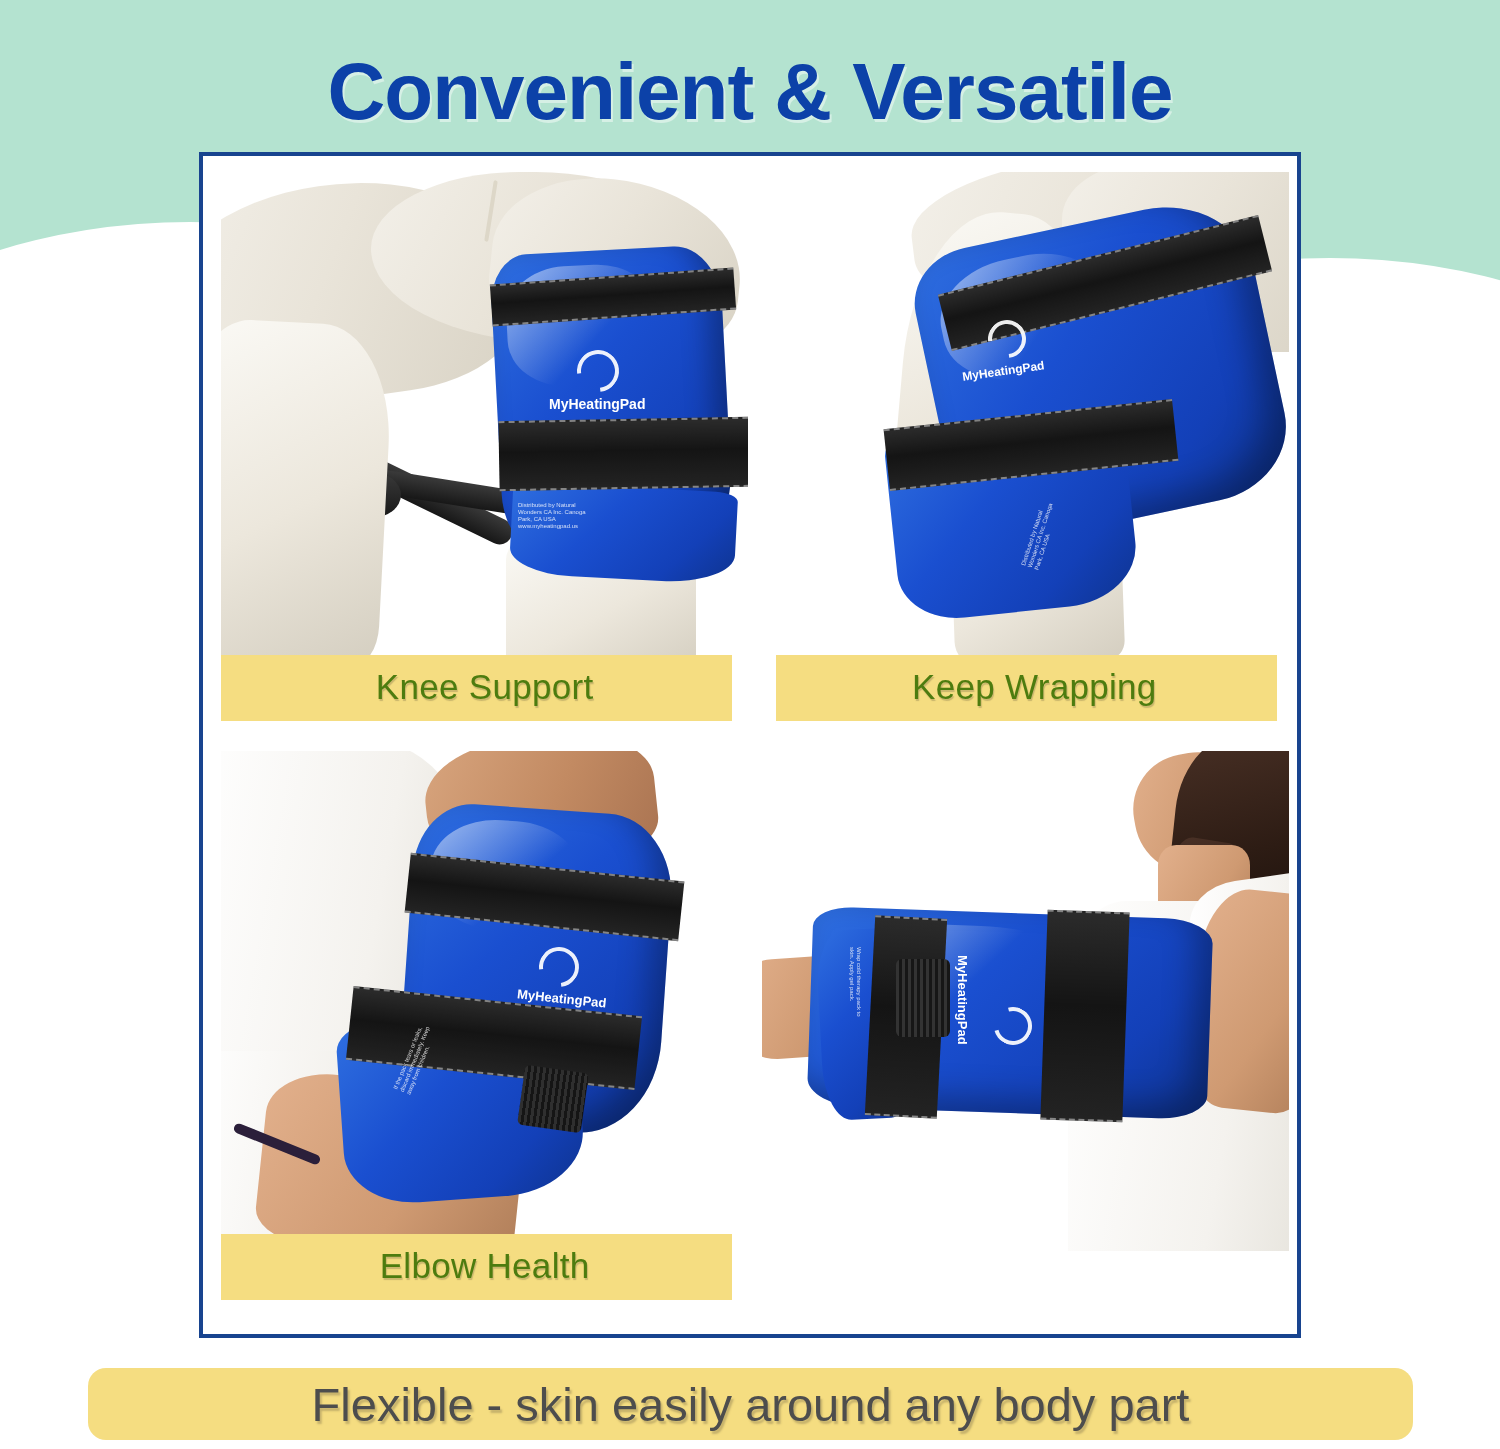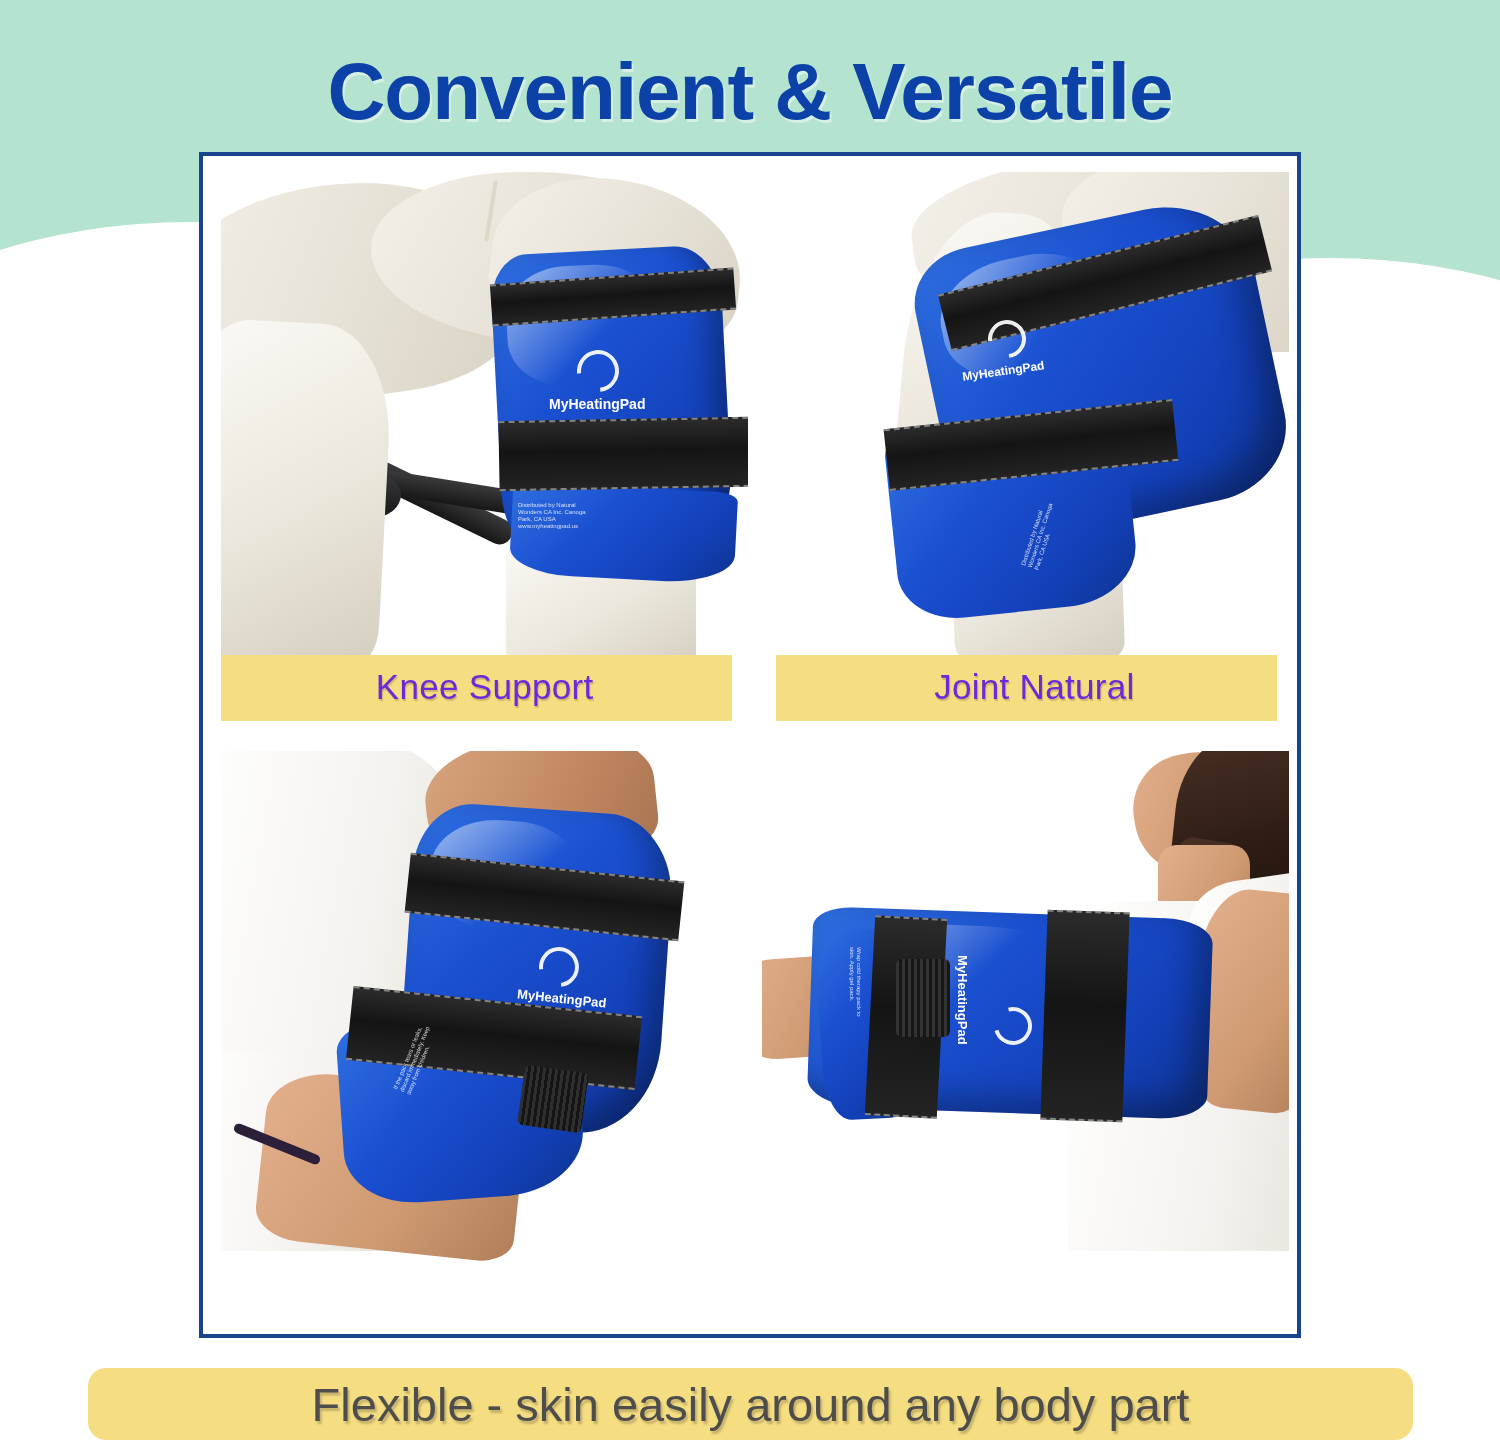--- a/index.html
+++ b/index.html
@@ -51,21 +51,21 @@
     column-gap:14px; row-gap:8px;
     padding:16px 8px 12px 18px;
   }
   .cell { position:relative; overflow:hidden; }
   .photo {
     position:absolute; left:0; top:0; right:0; bottom:0;
     background:#ffffff; overflow:hidden;
   }
   .caption {
     position:absolute; left:0; bottom:22px; width:97%;
-    background:#f5dd81; color:#6d28d9;
+    background:#f5dd81; color:#4d7c0f;
     font-size:35px; text-align:center;
     padding:12px 0 14px 16px; letter-spacing:.3px;
     text-shadow:1px 2px 1px rgba(120,110,70,.35);
     z-index:9;
   }
   .caption.right { left:14px; width:95%; }
 
   
   #bottom-banner {
     position:absolute; left:88px; top:1368px; width:1325px; height:72px;
@@ -176,21 +176,21 @@
 
           <div class="sh strap strap-edge" style="left:178px; top:82px; width:330px; height:58px; transform:rotate(-14deg);"></div>
           <div class="sh strap strap-edge" style="left:124px; top:242px; width:290px; height:62px; transform:rotate(-6deg);"></div>
 
           <div class="logo-ring" style="left:226px; top:148px; width:38px; height:38px;"></div>
           <div class="logo-text" style="left:200px; top:192px; font-size:12px; transform:rotate(-8deg);">MyHeatingPad</div>
 
           <div class="micro" style="left:244px; top:352px; width:70px; transform:rotate(-72deg);">Distributed by Natural Wonders CA Inc. Canoga Park, CA USA</div>
         </div>
       </div>
-      <div class="caption right">Joint Natural</div>
+      <div class="caption right">Keep Wrapping</div>
     </div>
 
     <div class="cell">
       <div class="photo">
         <div class="pw">
 
           <div class="sh shirt" style="left:-30px; top:-10px; width:290px; height:400px; border-radius:0 38% 28% 0;"></div>
           <div class="sh shirt" style="left:-30px; top:300px; width:210px; height:200px; border-radius:0 22% 0 0;"></div>
 
           <div class="sh skin" style="left:205px; top:-14px; width:230px; height:130px; border-radius:42% 40% 30% 48%; transform:rotate(-6deg);"></div>
@@ -207,20 +207,21 @@
           <div class="sh strap strap-edge" style="left:186px; top:116px; width:275px; height:60px; transform:rotate(6deg);"></div>
           <div class="sh strap strap-edge" style="left:128px; top:250px; width:290px; height:74px; transform:rotate(6deg);"></div>
           <div class="sh" style="left:300px; top:318px; width:64px; height:60px; background:repeating-linear-gradient(90deg,#2f2f2f 0 3px,#151515 3px 6px); border-radius:5px; transform:rotate(8deg);"></div>
 
           <div class="logo-ring" style="left:318px; top:196px; width:40px; height:40px;"></div>
           <div class="logo-text" style="left:296px; top:240px; font-size:13px; transform:rotate(6deg);">MyHeatingPad</div>
 
           <div class="micro" style="left:158px; top:296px; width:74px; transform:rotate(-68deg);">If the pack tears or leaks, discard immediately. Keep away from children.</div>
         </div>
       </div>
+      <div class="caption">Elbow Health</div>
     </div>
 
     <div class="cell">
       <div class="photo">
         <div class="pw">
 
           <div class="sh skin2" style="left:372px; top:2px; width:120px; height:120px; border-radius:46% 46% 44% 48%; transform:rotate(-10deg);"></div>
           <div class="sh hair" style="left:412px; top:-18px; width:150px; height:190px; border-radius:44% 40% 36% 26%; transform:rotate(6deg);"></div>
           <div class="sh hair" style="left:400px; top:88px; width:70px; height:150px; border-radius:28% 20% 40% 30%; transform:rotate(9deg);"></div>
 

